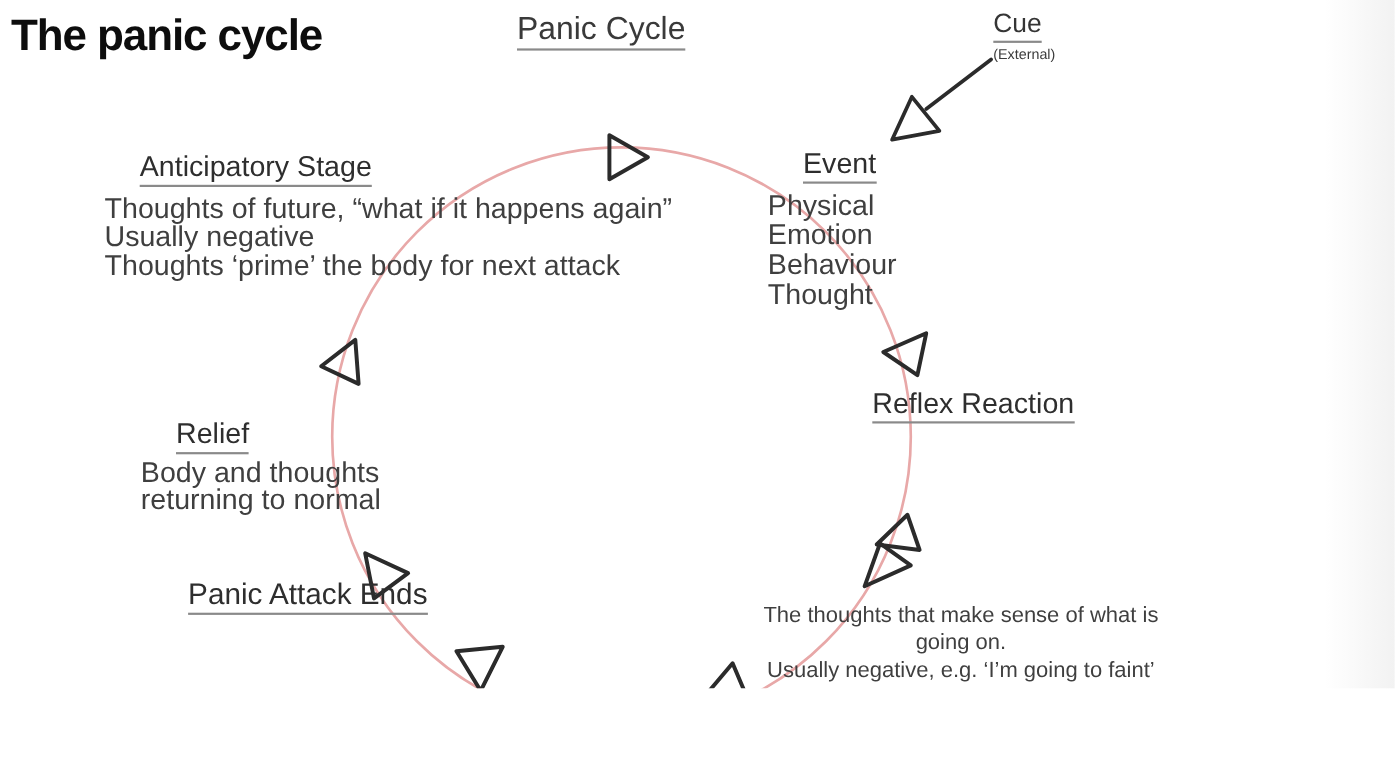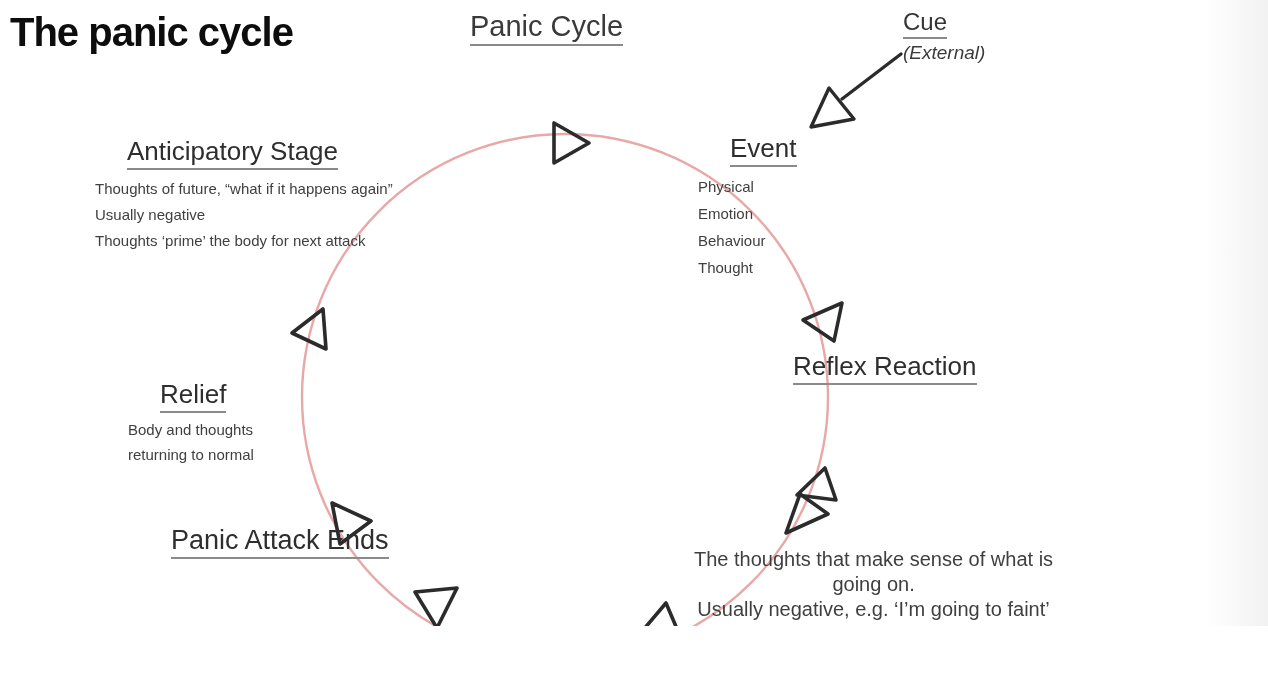--- a/index.html
+++ b/index.html
@@ -19,24 +19,24 @@
     font-size:40px; font-weight:700; color:#0d0d0d; letter-spacing:-1px;
   }
   .diagram-title {
     left:470px; top:10px;
     font-size:29px; color:#3a3a3a;
   }
   .u { display:inline-block; border-bottom:2px solid #8a8a8a; padding-bottom:1px; line-height:1.15; }
 
   .cue { left:903px; top:8px; }
   .cue .cue-label { font-size:24px; color:#353535; }
-  .cue .cue-sub { font-size:19px; color:#3b3b3b; margin-top:3px;font-style:italic; }
+  .cue .cue-sub { font-size:13px; color:#3b3b3b; margin-top:3px; }
 
   .stage-title { font-size:26px; color:#2e2e2e;margin-left:32px; }
-  .stage-lines { margin-top:6px; font-size:15px; line-height:26px; color:#3f3f3f; }
+  .stage-lines { margin-top:6px; font-size:26px; line-height:26px; color:#3f3f3f; }
 
   .st-anticipatory { left:95px;  top:136px; }
   .st-event        { left:698px; top:133px; }
   .st-event .stage-lines { line-height:27px; }
   .st-reflex       { left:761px; top:351px; }
   .st-reflex .stage-lines { font-size:20px; }
   .st-interpretive { left:694px; top:543px; }
   .st-interpretive .stage-lines { font-size:20px; line-height:25px; margin-top:4px;text-align:center; }
   .st-relief       { left:128px; top:379px; }
   .st-relief .stage-lines { line-height:25px; margin-top:4px; }

